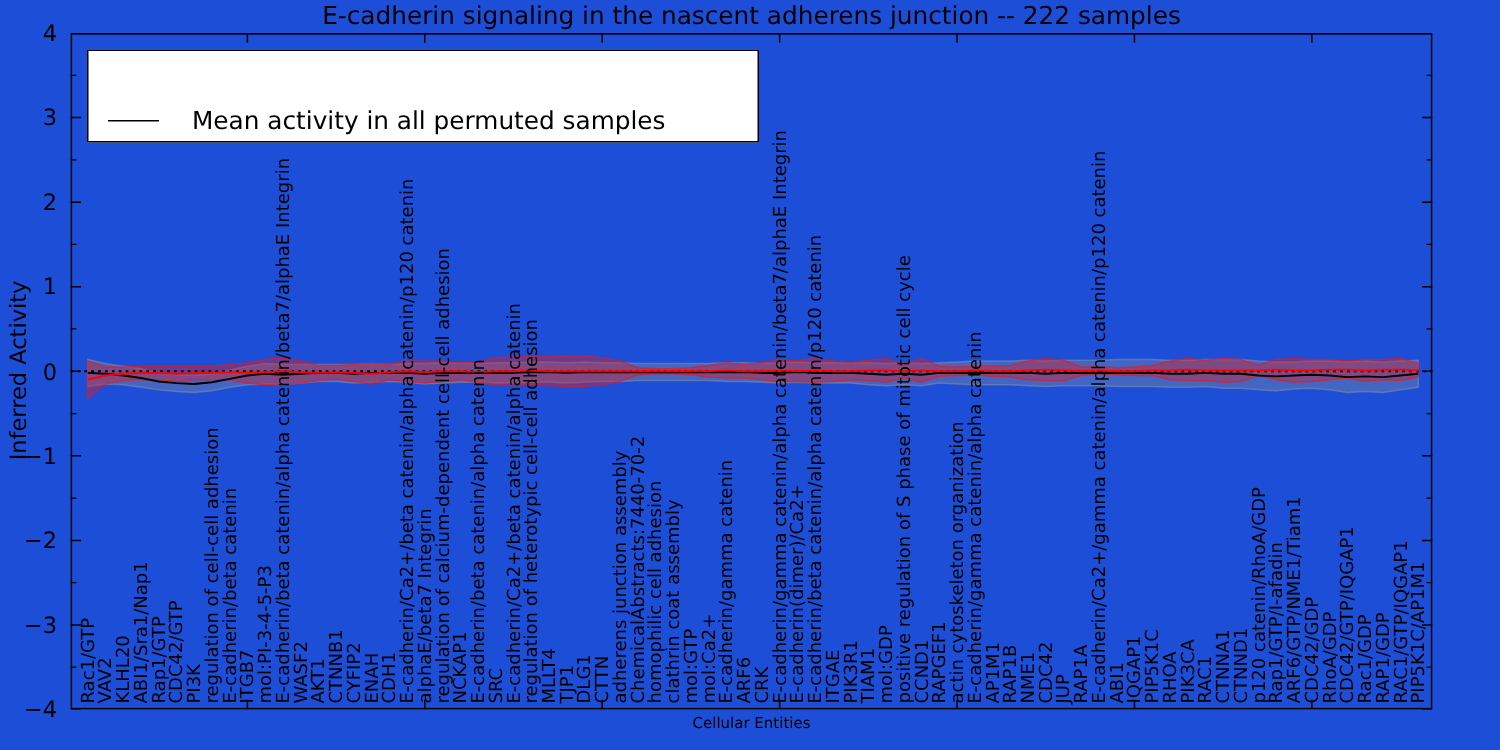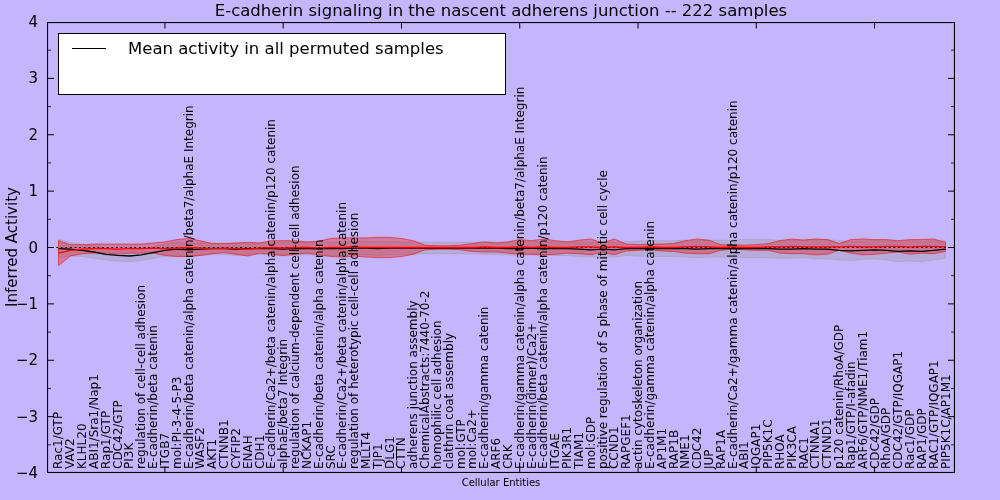--- a/index.html
+++ b/index.html
@@ -1,23 +1,23 @@
 <!DOCTYPE html>
 <html><head>
 <meta charset="utf-8">
 <style>
   html,body{margin:0;padding:0;background:#fff;}
-  #figure{position:relative;width:1000px;height:500px;background:#c4b5fd;
+  #figure{position:relative;width:1000px;height:500px;background:#1d4ed8;
           font-family:"DejaVu Sans","Liberation Sans",sans-serif;overflow:hidden;}
   #title{position:absolute;left:47px;top:1px;width:908px;text-align:center;
          font-size:16.5px;color:#000;white-space:nowrap;}
   #plot-svg{position:absolute;left:47px;top:22px;}
   #legend{position:absolute;left:58px;top:33px;width:446px;height:60px;
           background:#fff;border:1.4px solid #000;z-index:5;
-          display:flex;flex-direction:column;justify-content:flex-start;}
+          display:flex;flex-direction:column;justify-content:flex-end;}
   .legend-row{display:flex;align-items:center;height:28px;}
   .legend-swatch{width:34px;height:0;border-top:1.7px solid #000;margin-left:13px;flex:none;}
   .legend-label{margin-left:22px;font-size:16.5px;color:#000;white-space:nowrap;}
   #y-axis-title{position:absolute;left:12px;top:247px;
                 transform:translate(-50%,-50%) rotate(-90deg);
                 font-size:15px;color:#000;white-space:nowrap;}
   #x-axis-title{position:absolute;left:47px;top:477px;width:908px;text-align:center;
                 font-size:10px;color:#000;}
   .y-tick-label{position:absolute;right:6px;font-size:15px;color:#000;line-height:20px;}
   #y-tick-labels{position:absolute;left:0;top:22px;width:44px;height:451px;}

